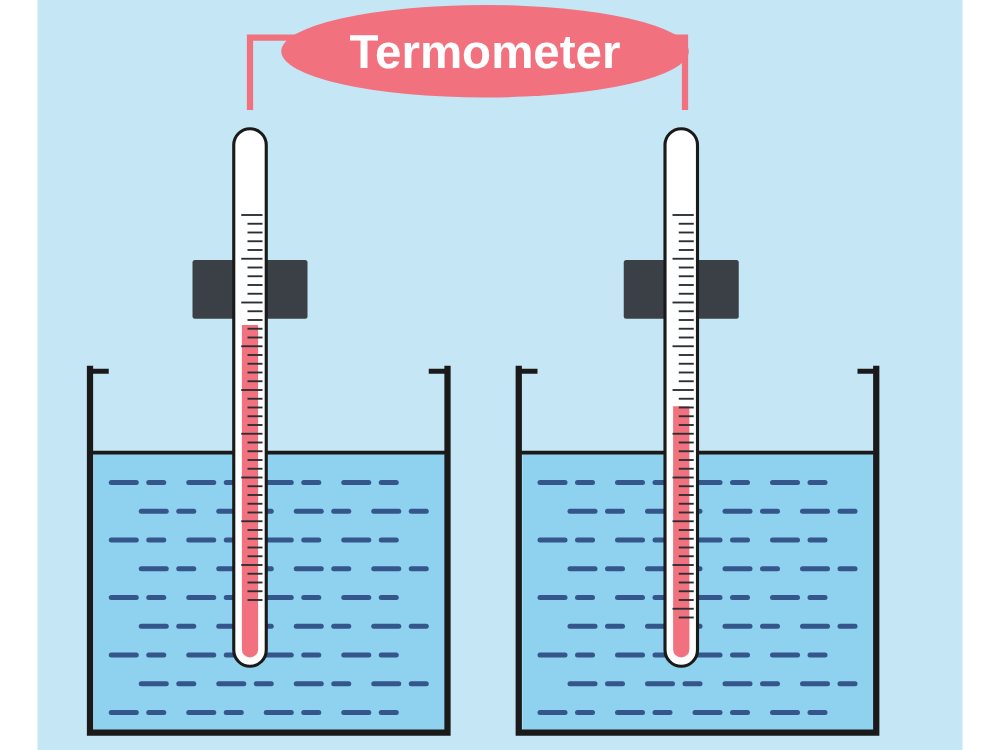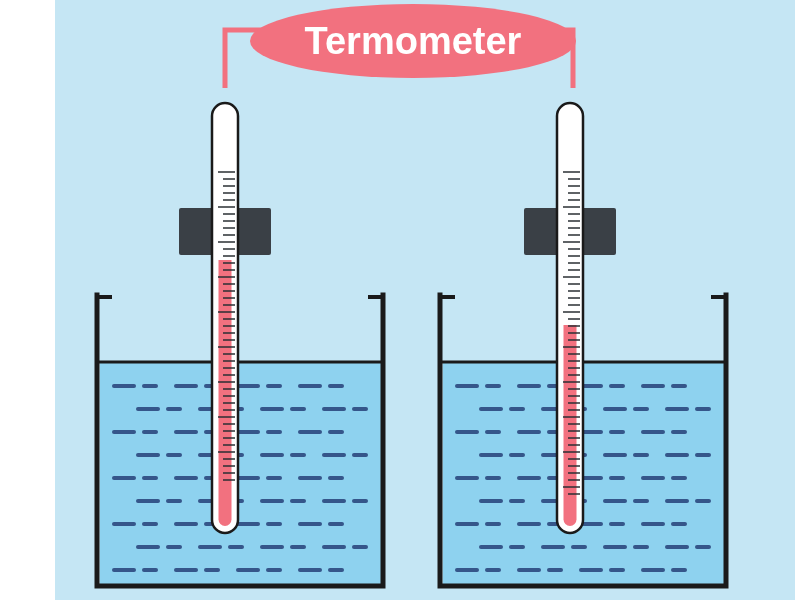--- a/index.html
+++ b/index.html
@@ -8,21 +8,20 @@
     width: 800px;
     height: 600px;
     background: #ffffff;
     overflow: hidden;
     font-family: "Liberation Sans", sans-serif;
   }
   #stage {
     position: relative;
     width: 666px;
     height: 600px;
-    margin-left: 25px;
   }
   svg { display: block; }
 
   .bg          { fill: var(--background, #c5e6f4); }
   .water       { fill: var(--water, #8ed2ef); }
   .surface     { stroke: var(--outline, #1a1a1a); stroke-width: 3; }
   .beaker      { fill: none; stroke: var(--outline, #1a1a1a); stroke-width: 5; stroke-linecap: square; }
   .rim-tick    { stroke: var(--outline, #1a1a1a); stroke-width: 4; }
   .dash        { stroke: var(--particle-dash, #35568a); stroke-width: 4; stroke-linecap: round; }
   .clamp-rect  { fill: var(--clamp, #3a4046); }

